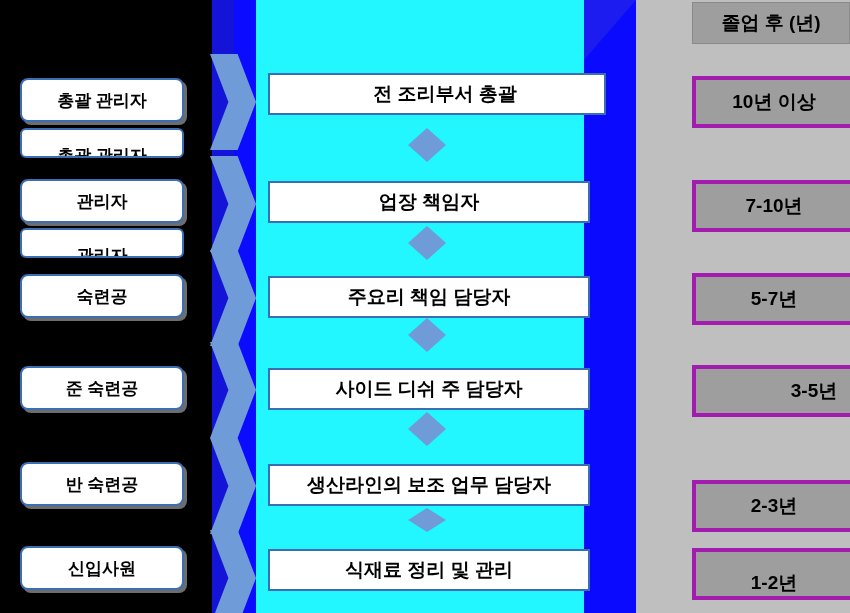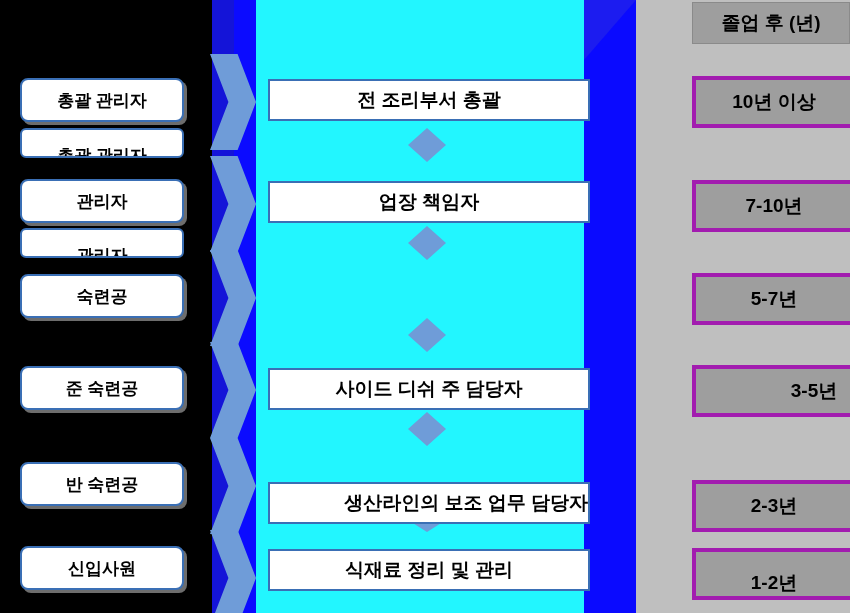--- a/index.html
+++ b/index.html
@@ -233,21 +233,21 @@
   <div class="diamond" style="top:318px;"></div>
   <div class="diamond" style="top:412px;"></div>
   <div class="diamond flat" style="top:508px;"></div>
 
   <div class="step-label" style="top:78px;">
     <span>총괄 관리자</span>
   </div>
   <div class="step-label clipped" style="top:128px;">
     <span>총괄 관리자</span>
   </div>
-  <div class="task-box" style="top:79px;">
+  <div class="task-box" style="top:73px;padding-left:16px;">
     <span>전 조리부서 총괄</span>
   </div>
   <div class="year-cell" style="top:76px;">
     <span>10년 이상</span>
   </div>
 
   <div class="step-label" style="top:179px;">
     <span>관리자</span>
   </div>
   <div class="step-label clipped" style="top:228px;">
@@ -256,38 +256,41 @@
   <div class="task-box" style="top:181px;">
     <span>업장 책임자</span>
   </div>
   <div class="year-cell" style="top:180px;">
     <span>7-10년</span>
   </div>
 
   <div class="step-label" style="top:274px;">
     <span>숙련공</span>
   </div>
+  <div class="task-box" style="top:276px;">
+    <span>주요리 책임 담당자</span>
+  </div>
   <div class="year-cell" style="top:273px;">
     <span>5-7년</span>
   </div>
 
   <div class="step-label" style="top:366px;">
     <span>준 숙련공</span>
   </div>
   <div class="task-box" style="top:368px;">
     <span>사이드 디쉬 주 담당자</span>
   </div>
   <div class="year-cell" style="top:365px;padding-left:40px;">
     <span>3-5년</span>
   </div>
 
   <div class="step-label" style="top:462px;">
     <span>반 숙련공</span>
   </div>
-  <div class="task-box" style="top:482px;justify-content:flex-end;">
+  <div class="task-box" style="top:464px;">
     <span>생산라인의 보조 업무 담당자</span>
   </div>
   <div class="year-cell" style="top:480px;">
     <span>2-3년</span>
   </div>
 
   <div class="step-label" style="top:546px;">
     <span>신입사원</span>
   </div>
   <div class="task-box" style="top:549px;">

